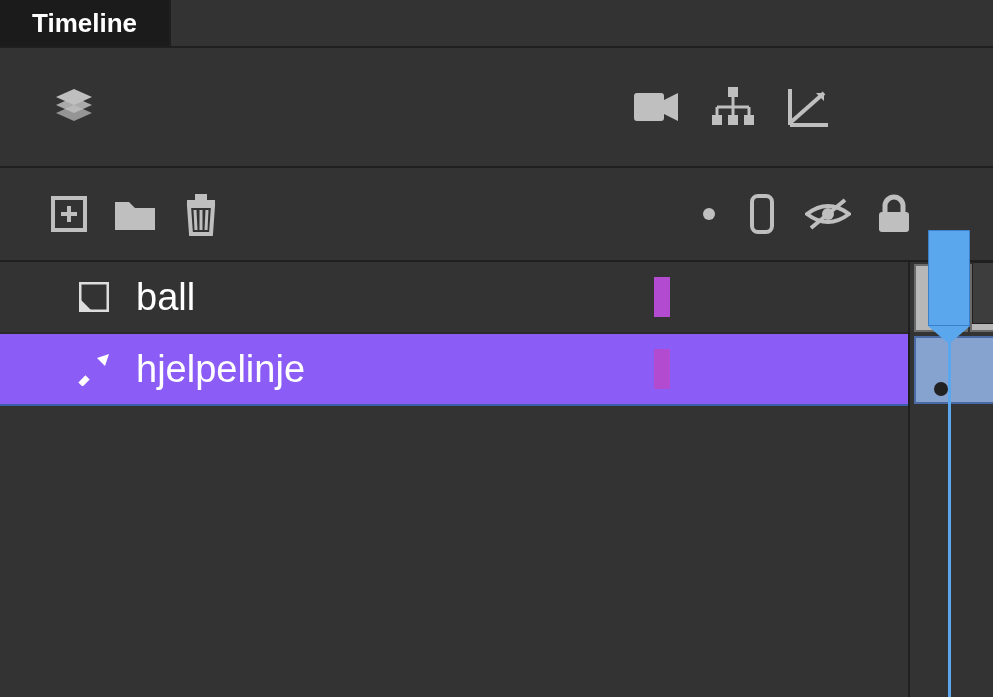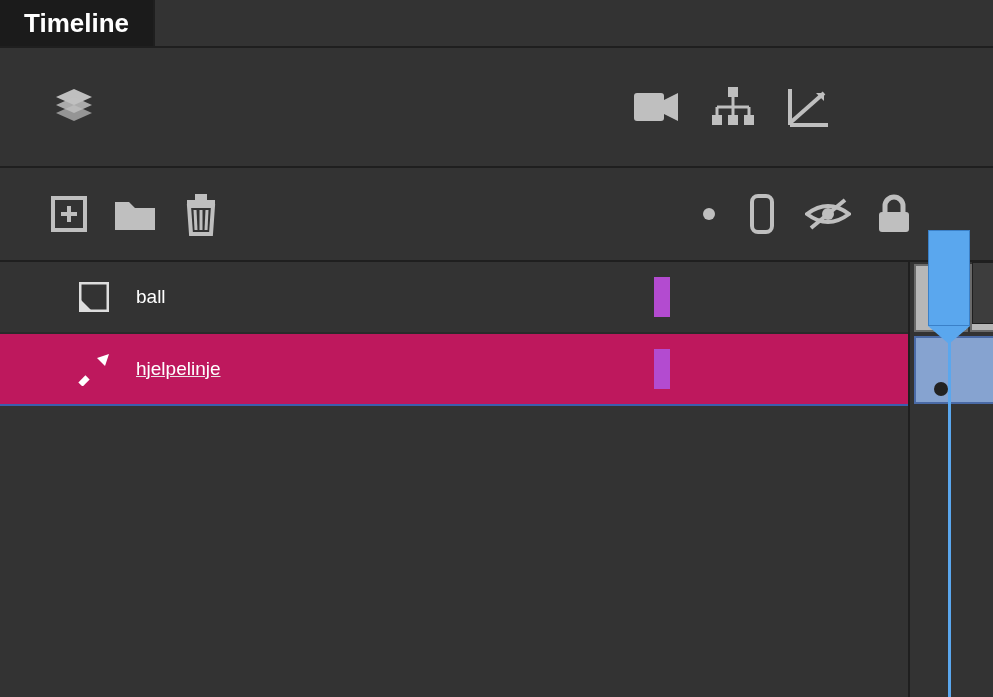--- a/index.html
+++ b/index.html
@@ -17,21 +17,21 @@
   
   .tabbar {
     display: flex;
     align-items: flex-end;
     height: 46px;
     border-bottom: 2px solid #1f1f1f;
     background: #333333;
   }
   .tab {
     height: 46px;
-    padding: 0 24px;
+    padding: 0 32px;
     font-size: 26px;
     line-height: 46px;
     color: #8a8a8a;
     cursor: pointer;
     user-select: none;
   }
   .tab.active {
     background: #1b1b1b;
     color: #ffffff;
     font-weight: 700;
@@ -107,32 +107,31 @@
   }
   .layer-row {
     position: relative;
     height: 72px;
     display: flex;
     align-items: center;
     box-sizing: border-box;
     border-bottom: 2px solid #2a2a2a;
   }
   .layer-row.selected {
-    background: #be185d;
+    background: #8b5cf6;
     border-bottom: 2px solid #3a5fae;
-    text-decoration: underline;
   }
   .layer-icon {
     width: 44px;
     display: flex;
     justify-content: center;
     margin-left: 72px;
   }
   .layer-label {
-    font-size: 19px;
+    font-size: 38px;
     color: #ffffff;
     margin-left: 20px;
   }
   .layer-row.selected .layer-label { color: #ffffff; }
   .color-chip {
     position: absolute;
     left: 654px;
     width: 16px;
     height: 40px;
     background: #b34bd0;

